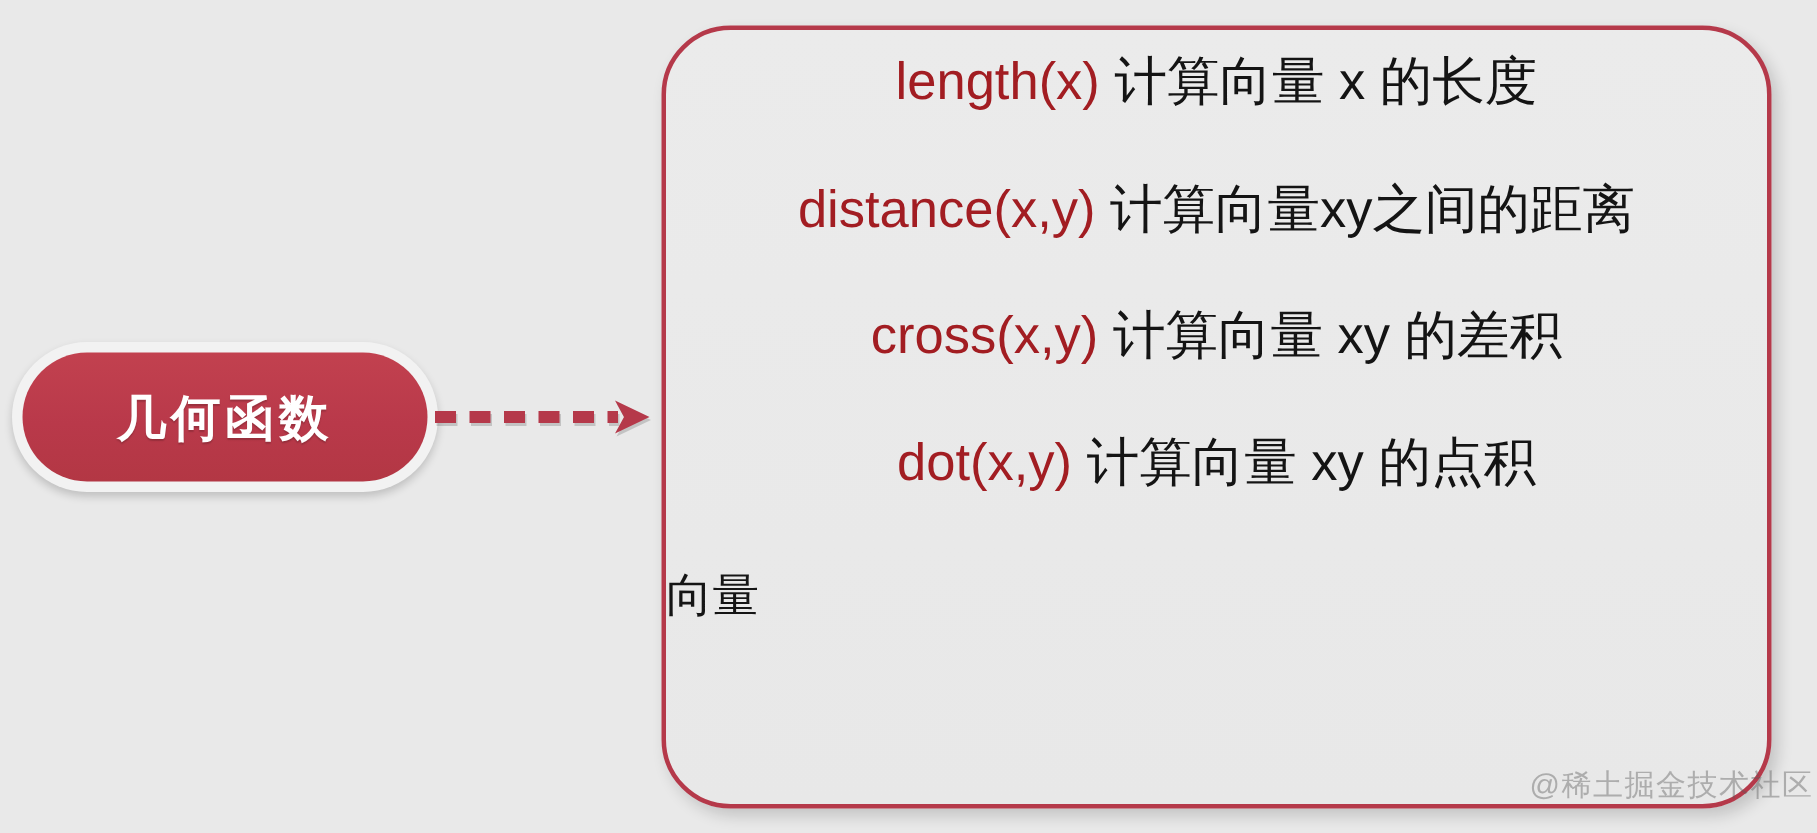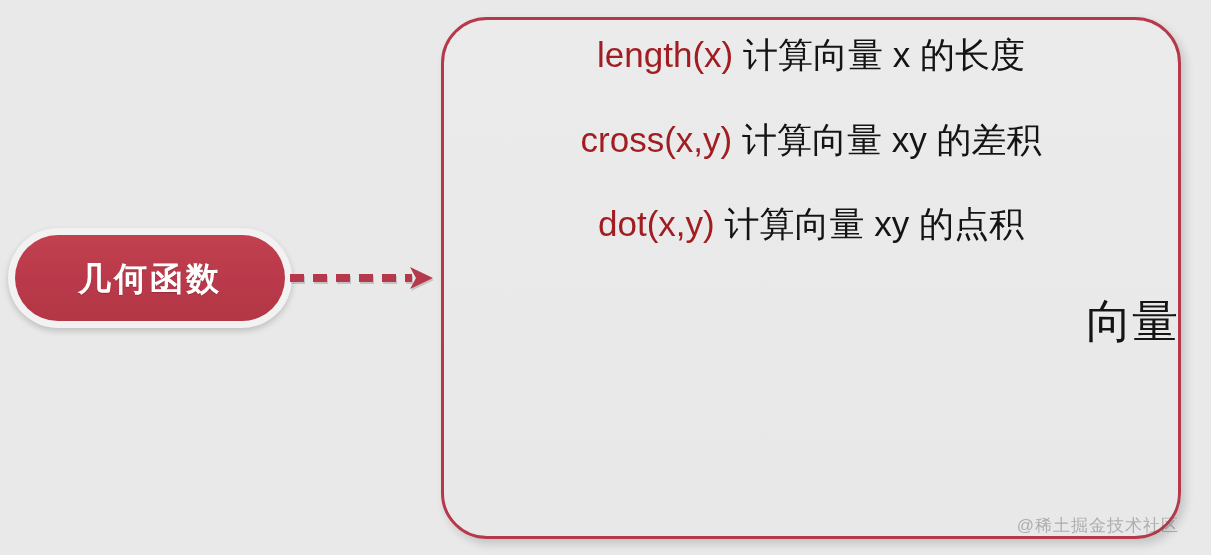--- a/index.html
+++ b/index.html
@@ -98,33 +98,33 @@
   }
   .line:last-of-type { margin-bottom: 0; }
   .fn {
     color: #a21d22;
   }
   .desc {
     color: #141414;
   }
   .line-tail {
     width: 100%;
-    text-align: right;
-    font-size: 46px;
+    text-align: left;
+    font-size: 31px;
     line-height: 1.1;
     color: #151515;
     margin-top: 6px;
   }
 
   
   .watermark {
     position: absolute;
-    right: 32px;
+    right: 2px;
     bottom: 18px;
-    font-size: 17px;
+    font-size: 20px;
     letter-spacing: 1px;
     color: rgba(90,90,90,0.42);
     white-space: nowrap;
     pointer-events: none;
   }
 </style>
 </head>
 <body>
 
 <div id="canvas">
@@ -148,20 +148,23 @@
       </g>
     </svg>
   </div>
 
   <div class="panel">
 
     <div class="line">
       <span class="fn">length(x)</span><span class="desc"> 计算向量 x 的长度</span>
     </div>
 
+    <div class="line">
+      <span class="fn">distance(x,y)</span><span class="desc"> 计算向量xy之间的距离</span>
+    </div>
 
     <div class="line">
       <span class="fn">cross(x,y)</span><span class="desc"> 计算向量 xy 的差积</span>
     </div>
 
     <div class="line">
       <span class="fn">dot(x,y)</span><span class="desc"> 计算向量 xy 的点积</span>
     </div>
 
 

